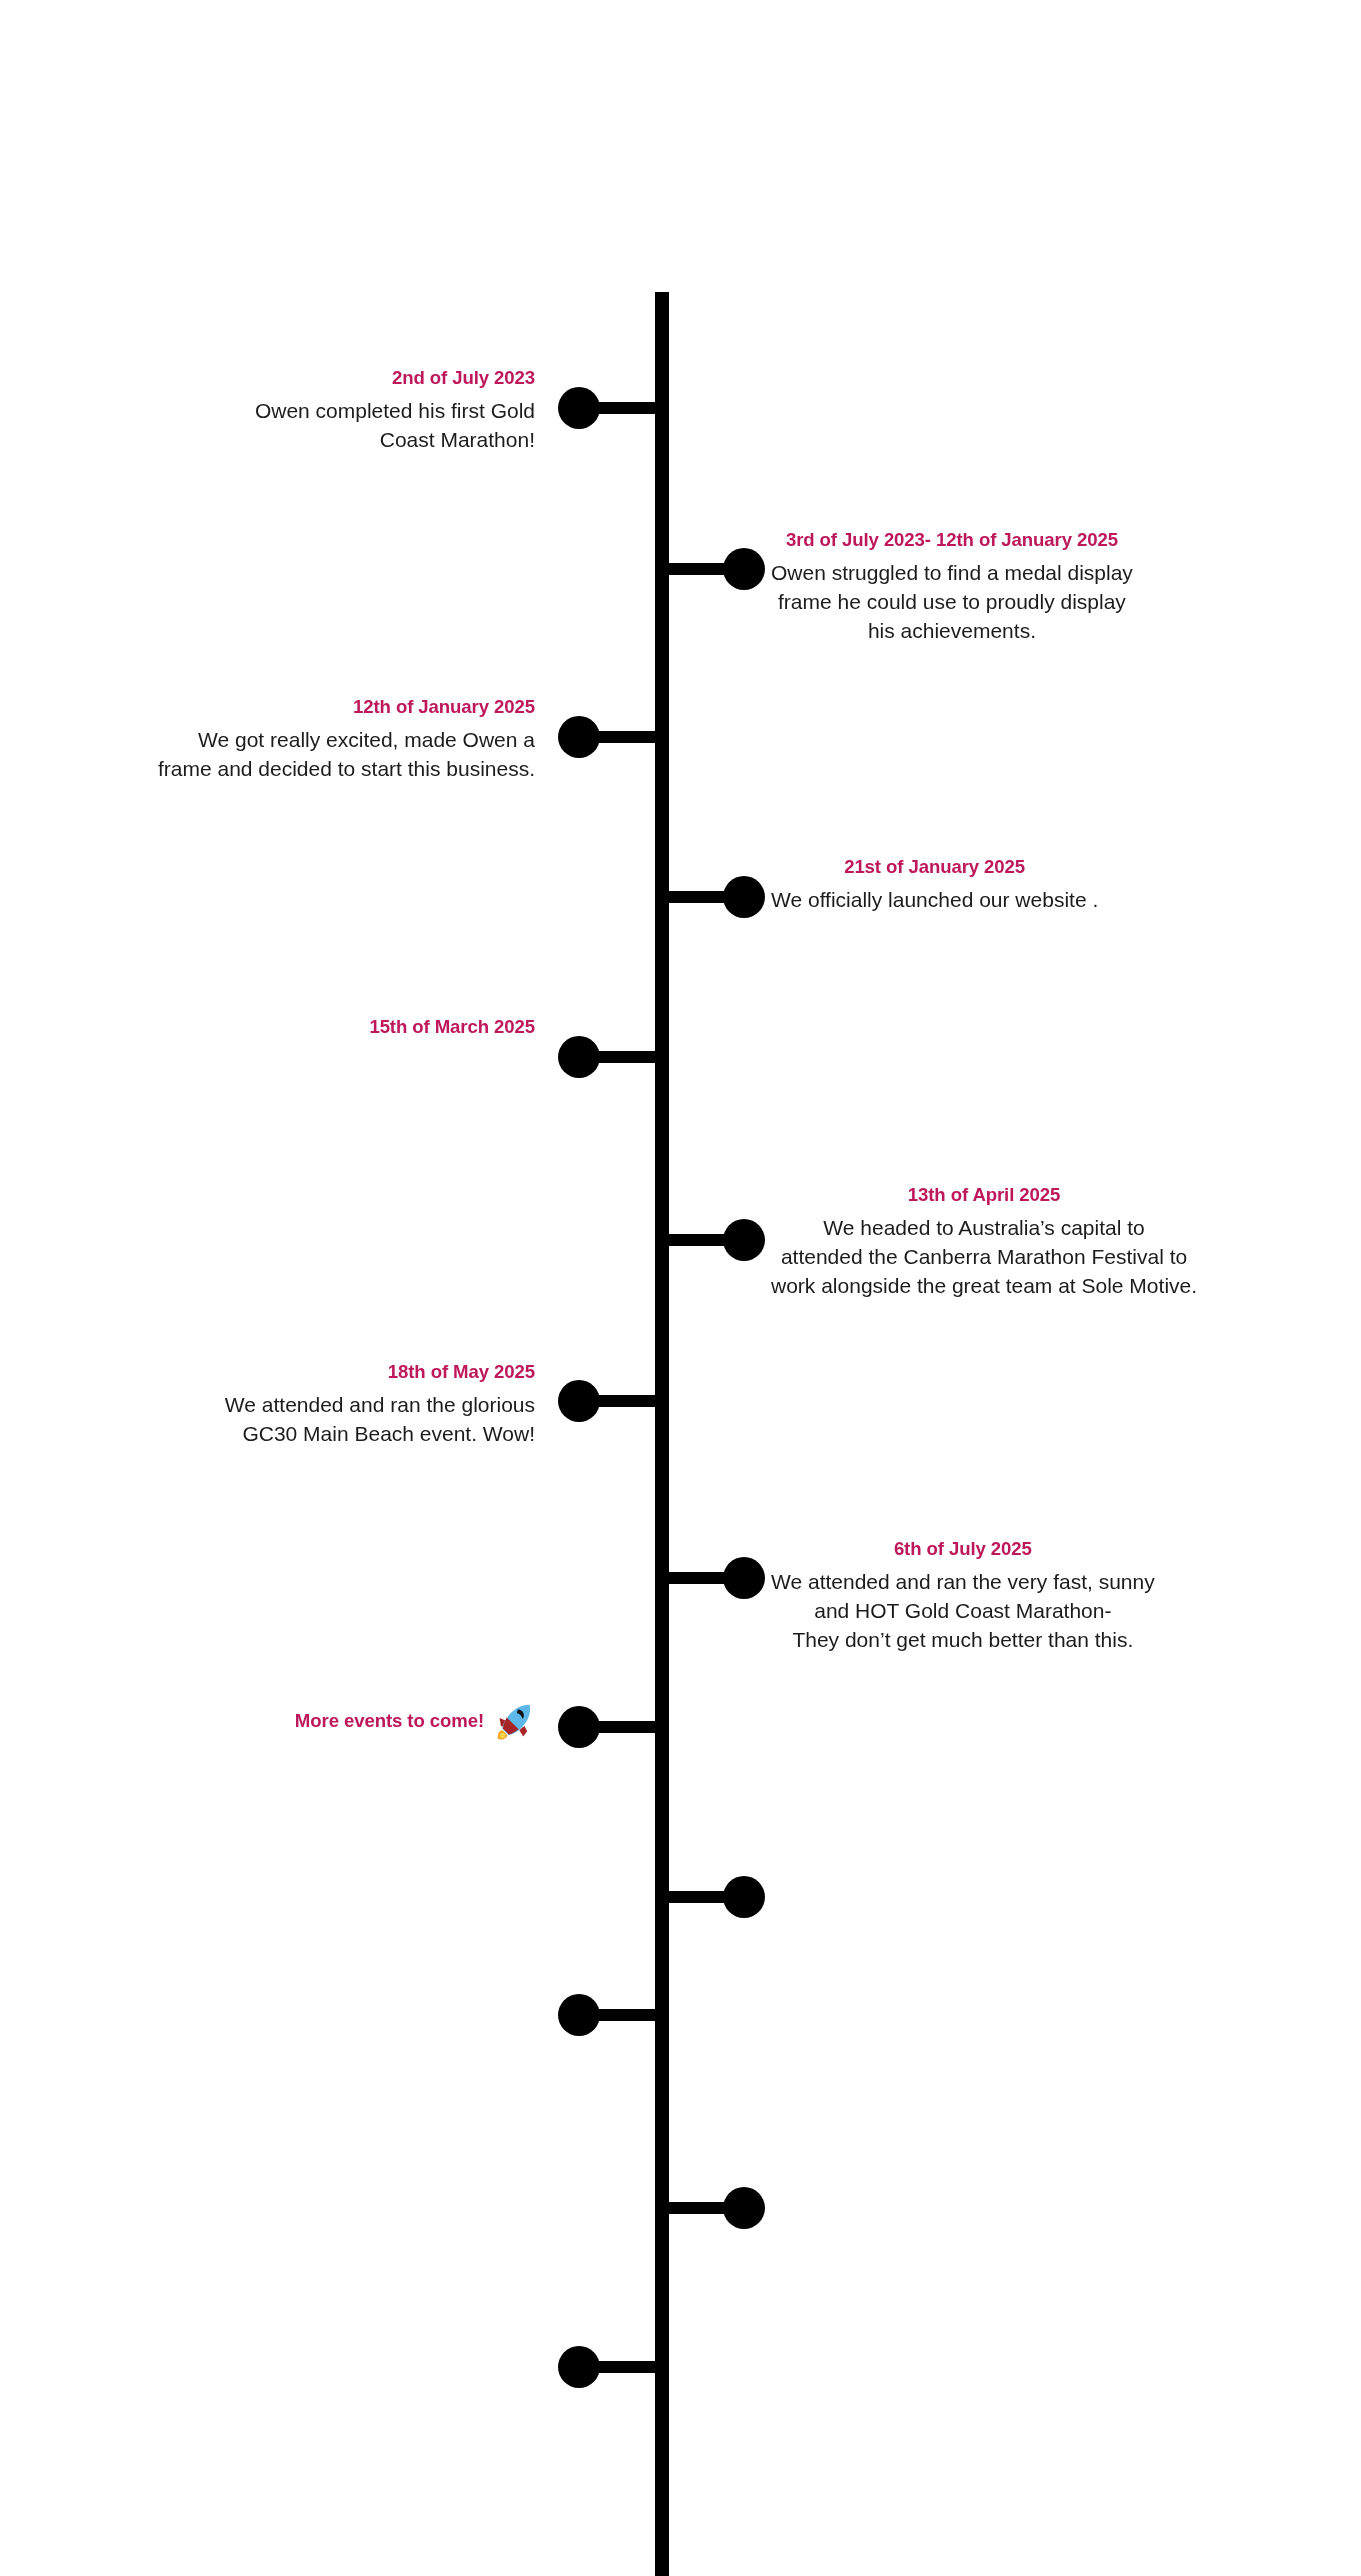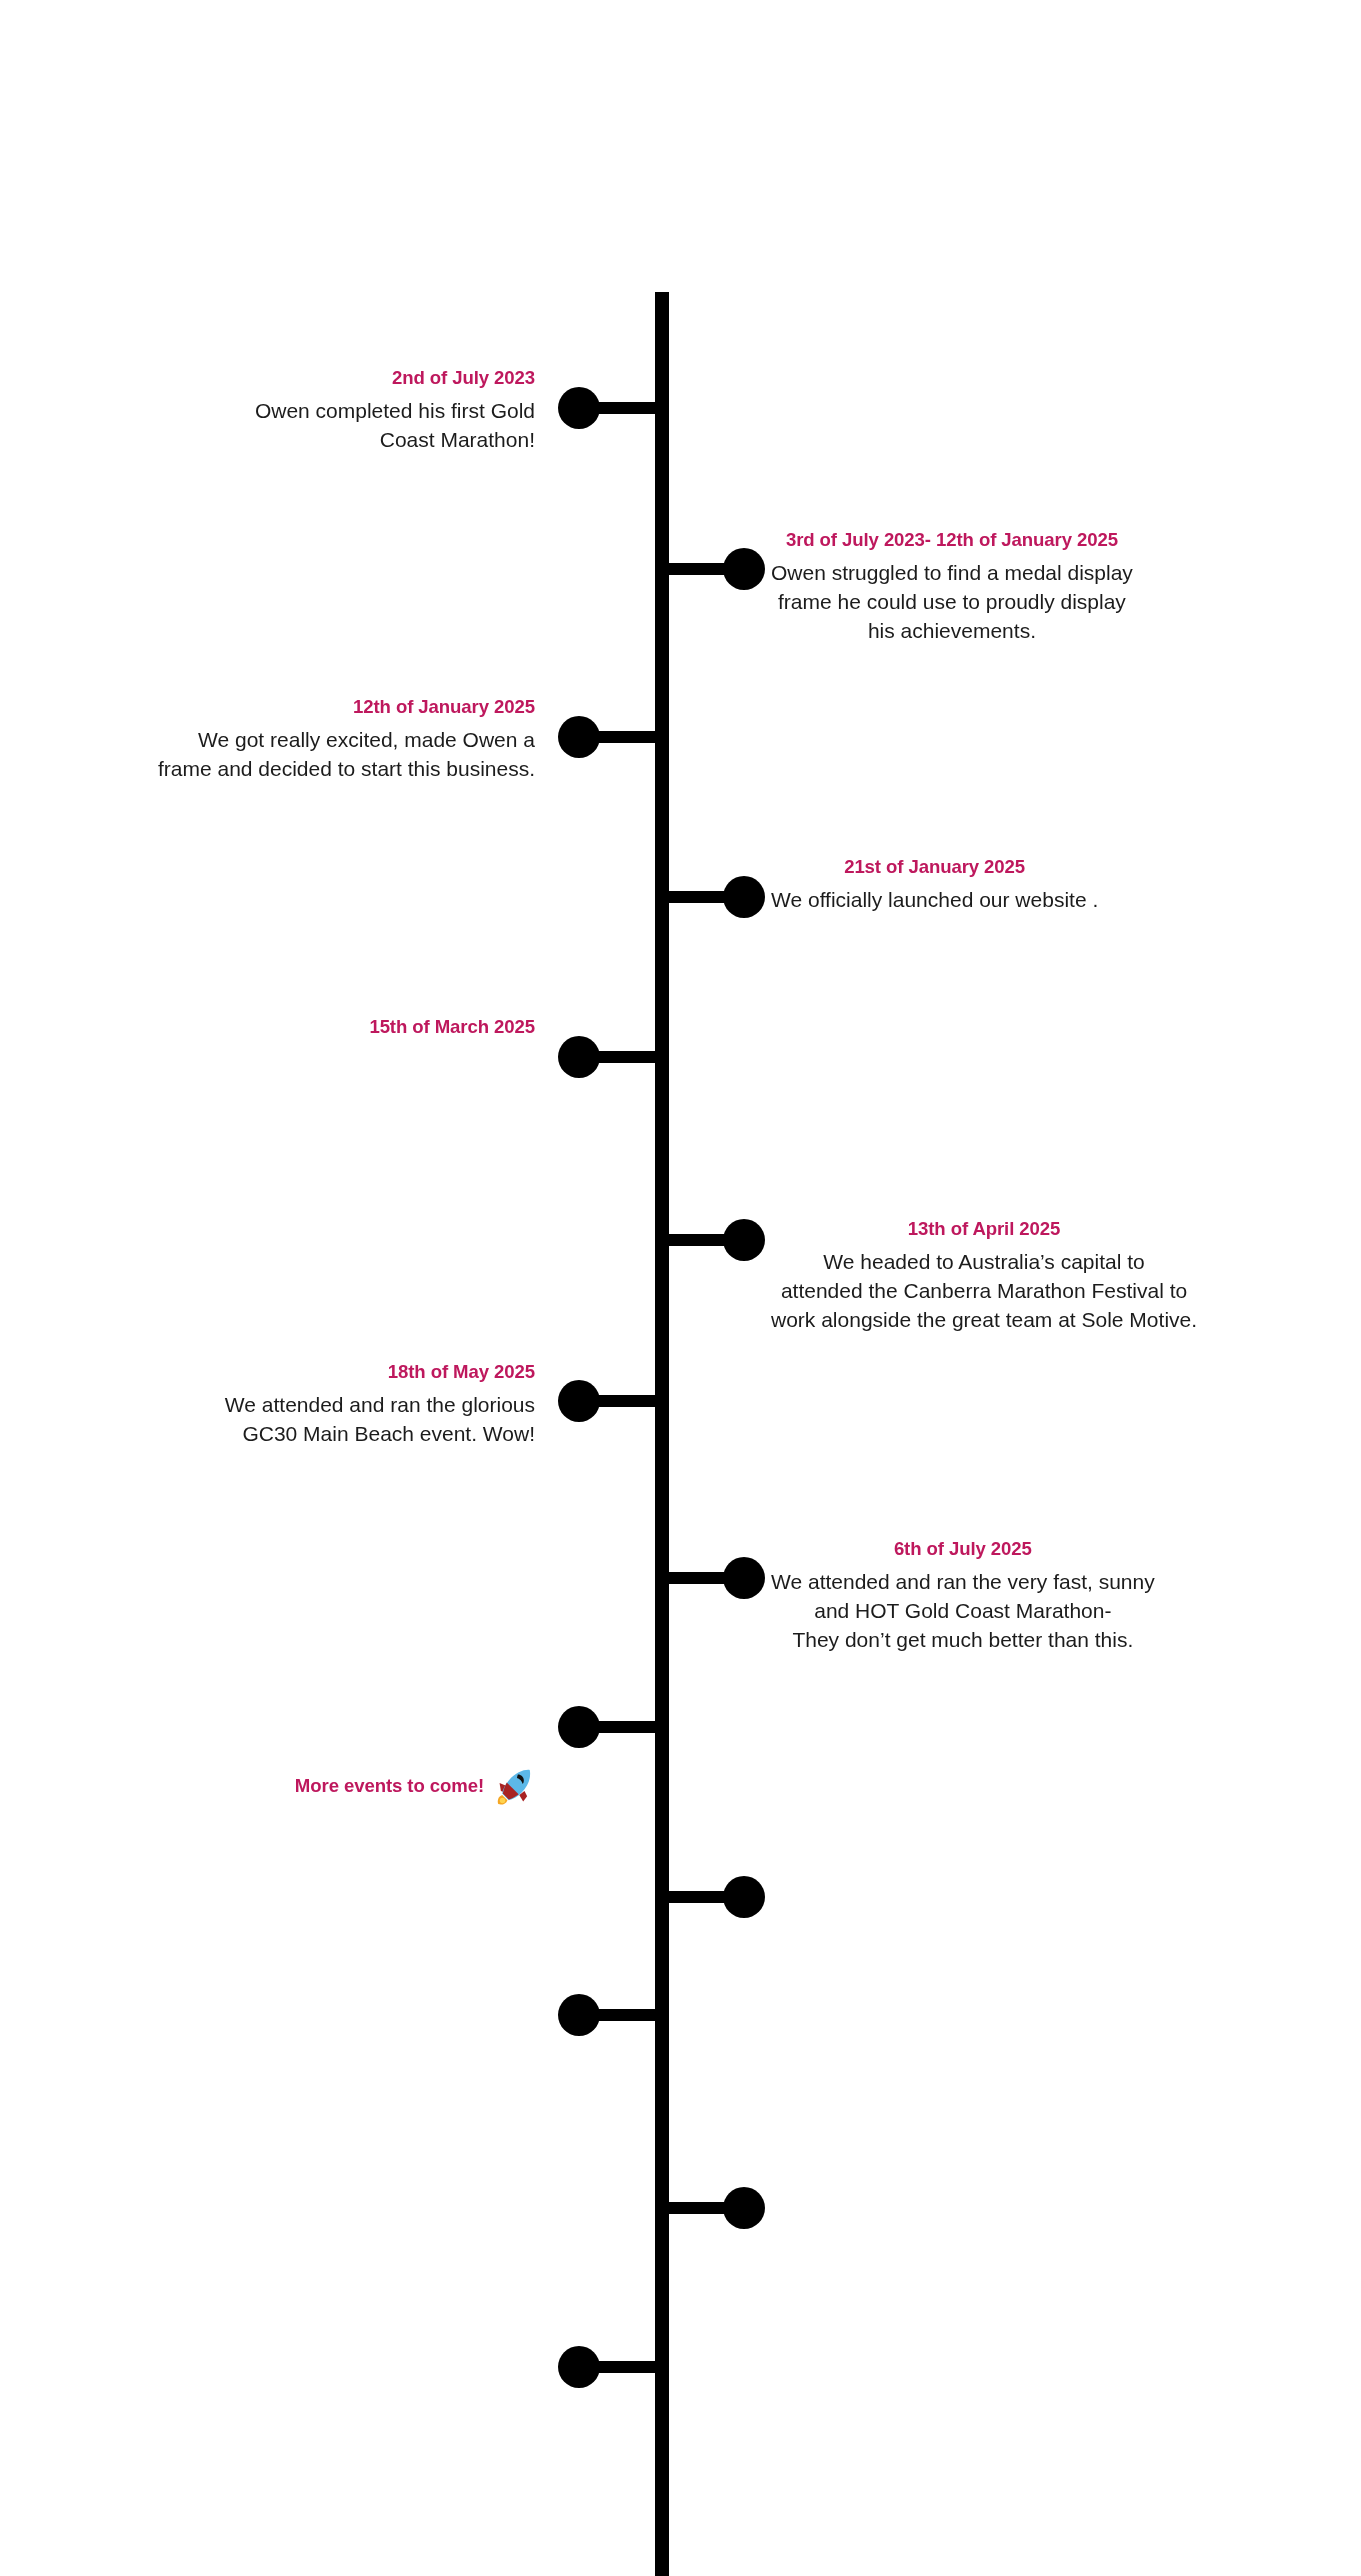--- a/index.html
+++ b/index.html
@@ -191,41 +191,41 @@
 
   <div class="entry right" style="top:854px">
     <p class="date">21st of January 2025</p>
     <p class="desc">We officially launched our website .</p>
   </div>
 
   <div class="entry left" style="top:1014px">
     <p class="date">15th of March 2025</p>
   </div>
 
-  <div class="entry right" style="top:1216px">
+  <div class="entry right" style="top:1182px">
     <p class="date">13th of April 2025</p>
     <p class="desc">We headed to Australia’s capital to
 attended the Canberra Marathon Festival to
 work alongside the great team at Sole Motive.</p>
   </div>
 
   <div class="entry left" style="top:1359px">
     <p class="date">18th of May 2025</p>
     <p class="desc">We attended and ran the glorious
 GC30 Main Beach event. Wow!</p>
   </div>
 
   <div class="entry right" style="top:1536px">
     <p class="date">6th of July 2025</p>
     <p class="desc">We attended and ran the very fast, sunny
 and HOT Gold Coast Marathon-
 They don’t get much better than this.</p>
   </div>
 
-  <div class="entry left final" style="top:1765px; height:42px;">
+  <div class="entry left final" style="top:1700px; height:42px;">
     <p class="date">More events to come!</p>
     <span class="rocket-icon">
       <svg viewBox="0 0 64 64" width="42" height="42" aria-hidden="true">
 
         <path d="M14 44 C8 46 6 53 8 58 C13 60 20 58 22 52 Z" fill="#F5A623"></path>
         <circle cx="14.5" cy="52.5" r="4.2" fill="#FFD34E"></circle>
 
         <path d="M20 30 L10 26 L12 38 L22 42 Z" fill="#A82323"></path>
 
         <path d="M40 44 L46 54 L52 46 L48 38 Z" fill="#A82323"></path>

